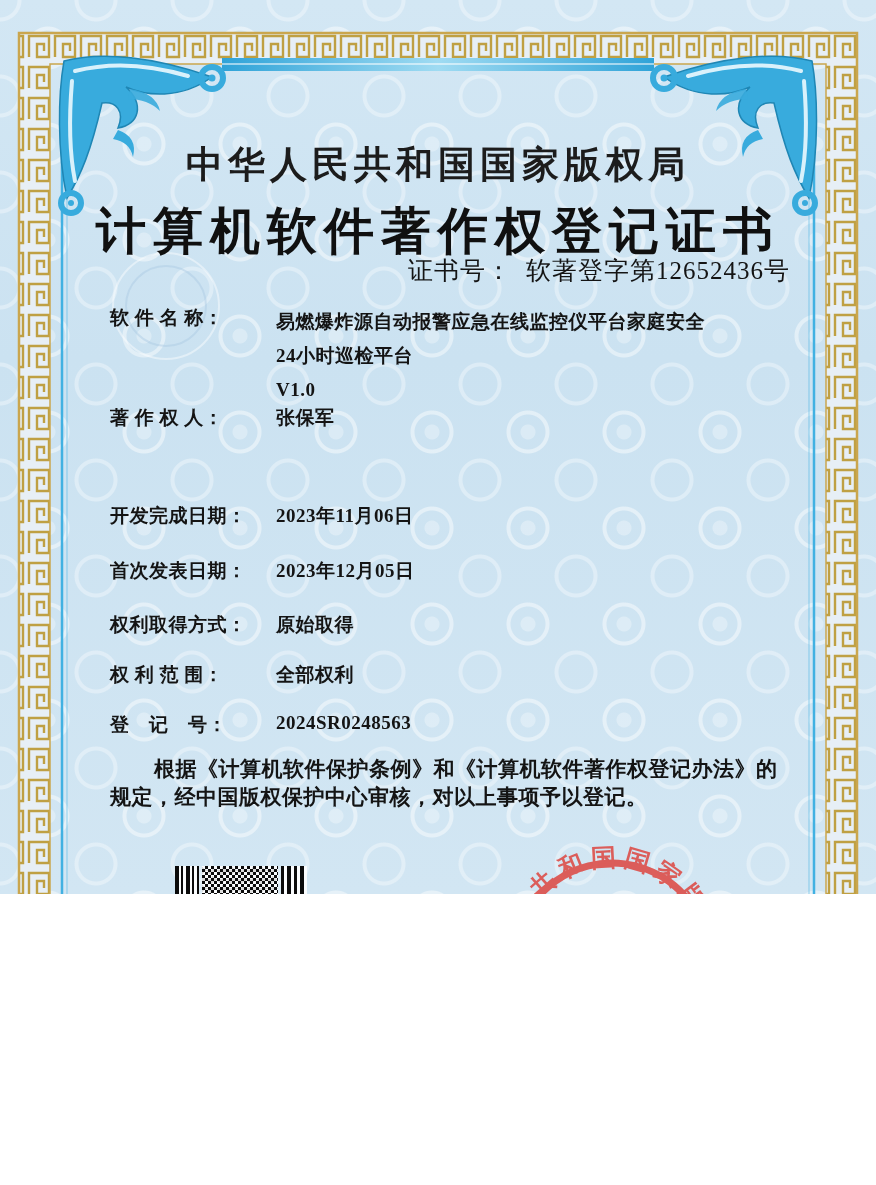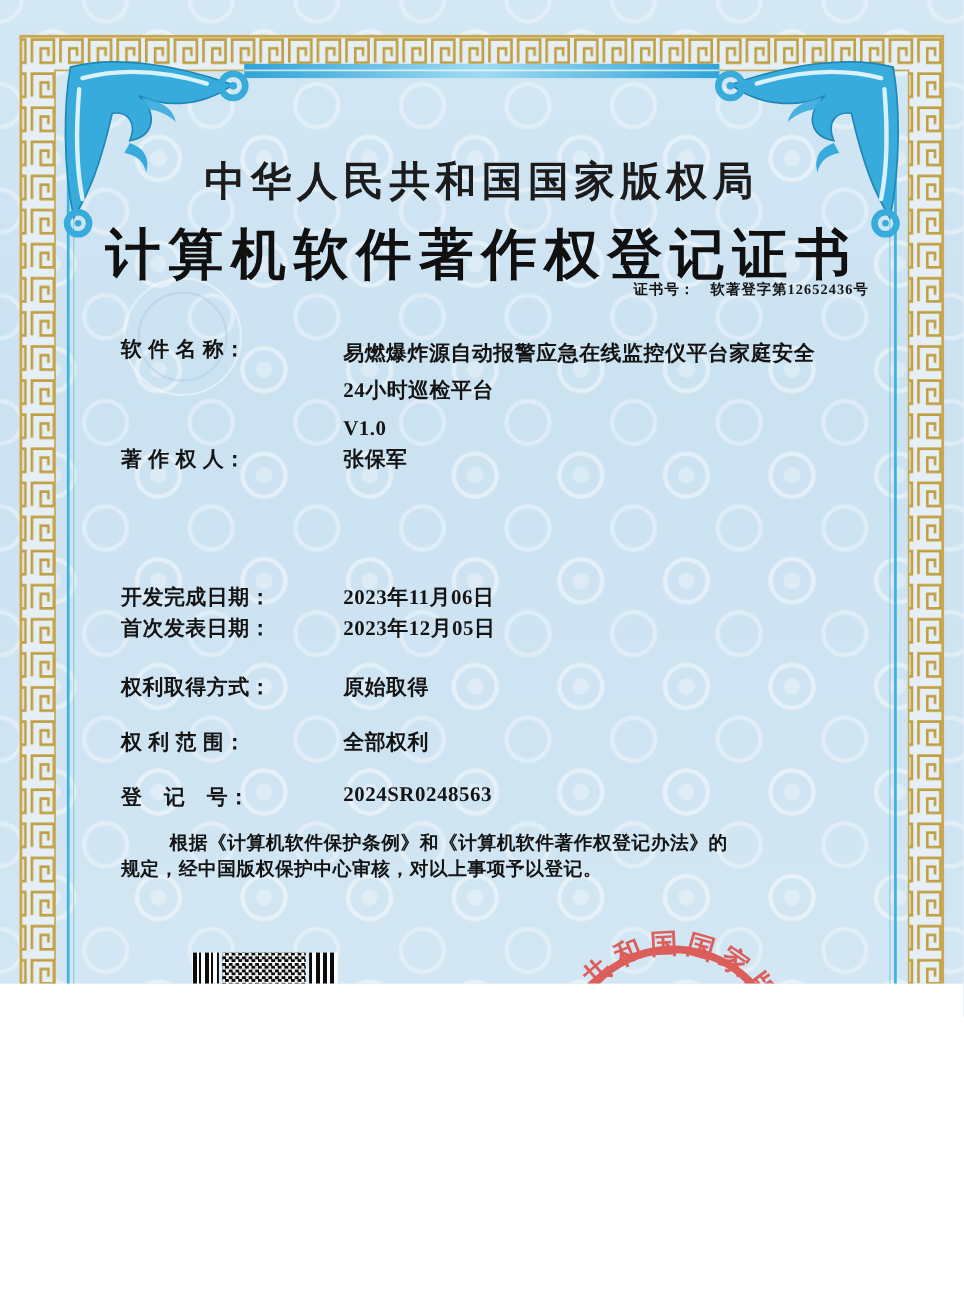--- a/index.html
+++ b/index.html
@@ -23,28 +23,28 @@
   .org-name{
     position:absolute;left:0;top:140px;width:100%;text-align:center;
     font-size:37px;font-weight:700;letter-spacing:5px;color:#1c1c1c;
   }
   .cert-title{
     position:absolute;left:0;top:198px;width:100%;text-align:center;
     font-size:50px;font-weight:800;letter-spacing:7px;color:#101010;
   }
   .cert-no{
     position:absolute;right:86px;top:254px;
-    font-size:13px;font-weight:700;letter-spacing:1px;
+    font-size:25px;font-weight:400;letter-spacing:1px;
   }
   .cert-no .gap{display:inline-block;width:14px;}
   .row{position:absolute;left:110px;font-size:19px;font-weight:700;display:flex;}
   .row .lab{width:166px;flex:0 0 166px;letter-spacing:0.5px;}
-  .row .val{letter-spacing:0.5px;margin-left:36px;}
+  .row .val{letter-spacing:0.5px;}
   .val-lines div{line-height:34px;}
-  .statement{position:absolute;left:110px;width:680px;font-size:17px;font-weight:700;letter-spacing:0.5px;}
+  .statement{position:absolute;left:110px;width:680px;font-size:21px;font-weight:700;letter-spacing:0.5px;}
   .statement .l1{padding-left:44px;}
   .statement .l2{}
   .emboss{
     position:absolute;left:112px;top:252px;width:104px;height:104px;border-radius:50%;
     border:2px solid rgba(255,255,255,0.55);opacity:.8;
   }
   .emboss .inner{
     position:absolute;left:11px;top:11px;width:78px;height:78px;border-radius:50%;
     border:2px solid rgba(170,200,225,0.55);
   }
@@ -145,21 +145,21 @@
       <div>24小时巡检平台</div>
       <div>V1.0</div>
     </span>
   </div>
 
   <div class="row" style="top:405px;">
     <span class="lab">著 作 权 人：</span>
     <span class="val">张保军</span>
   </div>
 
-  <div class="row" style="top:530px;align-items:flex-end;">
+  <div class="row" style="top:503px;align-items:flex-end;">
     <span class="lab">开发完成日期：</span>
     <span class="val">2023年11月06日</span>
   </div>
 
   <div class="row" style="top:558px;justify-content:center;">
     <span class="lab">首次发表日期：</span>
     <span class="val">2023年12月05日</span>
   </div>
 
   <div class="row" style="top:612px;">

